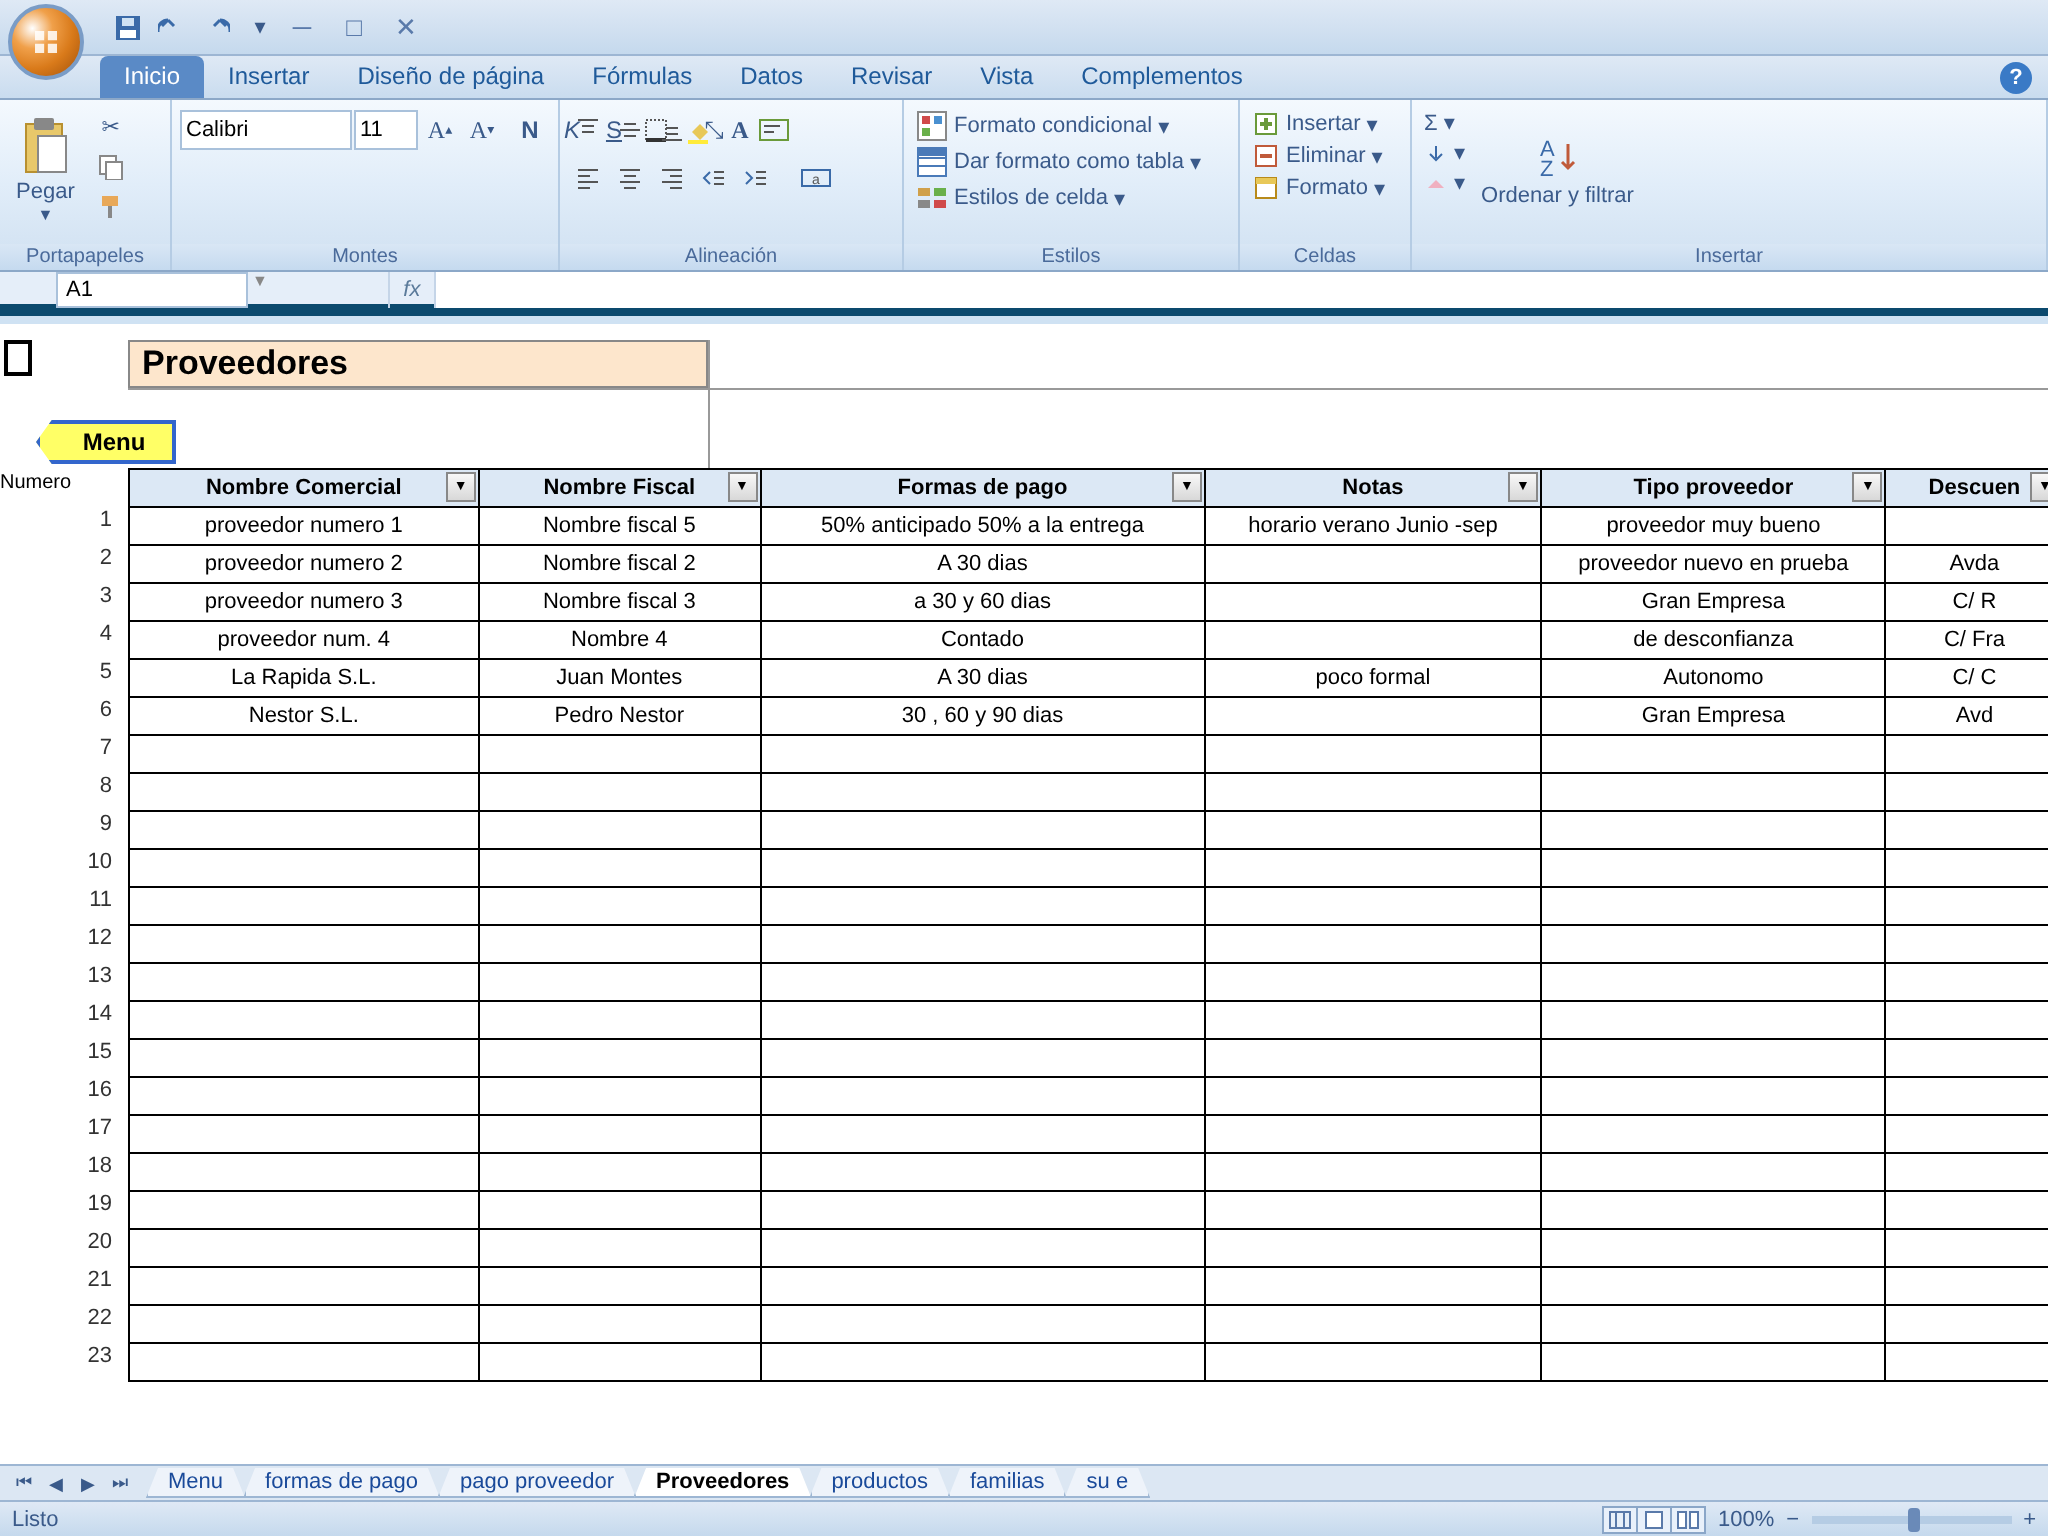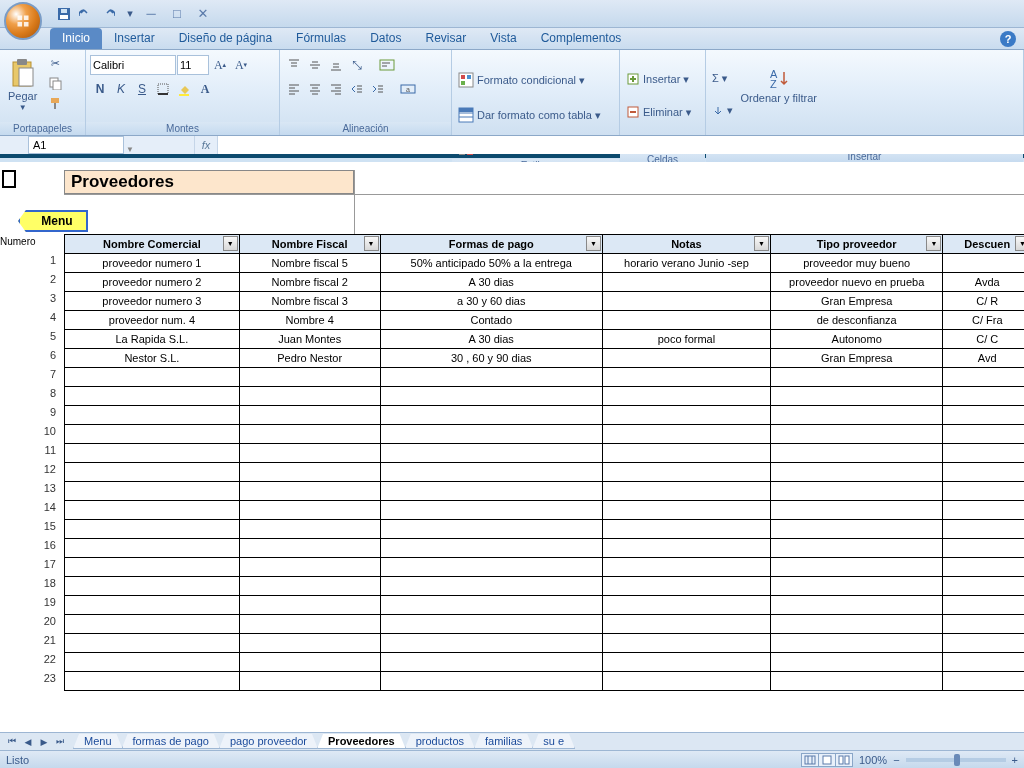--- a/index.html
+++ b/index.html
@@ -27,25 +27,25 @@
 .ribbon-group-body { flex: 1; display: flex; align-items: flex-start; gap: 2px; }
 .ribbon-group-label { text-align: center; font-size: 10px; color: #4a6a9a; padding: 1px 0; background: linear-gradient(#d9e7f5, #c5daef); margin: 0 -4px; }
 .big-btn { display: flex; flex-direction: column; align-items: center; justify-content: center; padding: 2px 4px; cursor: pointer; height: 66px; }
 .big-btn-label { font-size: 11px; color: #3a5a8a; text-align: left; line-height: 1.1; }
 .small-btns { display: flex; flex-direction: column; gap: 2px; padding: 2px; }
 .small-btn { width: 20px; height: 18px; display: flex; align-items: center; justify-content: center; cursor: pointer; color: #3a5a8a; }
 .font-row { display: flex; gap: 1px; align-items: center; }
 .font-select { height: 20px; border: 1px solid #a9c1db; background: #fff; font-size: 11px; padding: 0 2px; }
 .row-btns { display: flex; gap: 1px; }
 .icon-btn { width: 20px; height: 20px; display: flex; align-items: center; justify-content: center; cursor: pointer; border: 1px solid transparent; font-size: 12px; color: #3a5a8a; }
-.menu-row { display: flex; align-items: center; gap: 3px; padding: 1px 2px; cursor: pointer; font-size: 11px; color: #3a5a8a; white-space: nowrap; margin-top: 17px; }
+.menu-row { display: flex; align-items: center; gap: 3px; padding: 1px 2px; cursor: pointer; font-size: 11px; color: #3a5a8a; white-space: nowrap; }
 .vstack { display: flex; flex-direction: column; gap: 0px; }
 
 
-.formula-bar { height: 22px; background: #e5eef9; display: flex; align-items: flex-end; border-bottom: 4px solid #0c4a6e; }
+.formula-bar { height: 22px; background: #e5eef9; display: flex; align-items: flex-start; border-bottom: 6px solid #0c4a6e; }
 .name-box { width: 96px; height: 18px; background: #fff; border: 1px solid #a9c1db; margin-left: 28px; padding: 0 4px; font-size: 11px; display: flex; align-items: center; }
 .fx-btn { width: 24px; height: 18px; display: flex; align-items: center; justify-content: center; font-style: italic; color: #5a7a9a; margin-left: 60px; border-left: 1px solid #c5d5e8; border-right: 1px solid #c5d5e8; }
 .formula-input { flex: 1; height: 18px; background: #fff; border: none; padding: 0 4px; }
 
 
 .sheet-area { position: absolute; top: 162px; left: 0; right: 0; bottom: 36px; background: #fff; overflow: hidden; }
 .merged-title { position: absolute; top: 8px; left: 64px; width: 290px; height: 24px; background: #fde6cc; border: 1px solid #888; display: flex; align-items: center; font-size: 17px; font-family: Arial; font-weight: bold; padding-left: 6px; }
 .menu-arrow { position: absolute; top: 48px; left: 18px; width: 70px; height: 22px; background: #ffff66; border: 2px solid #3366cc; display: flex; align-items: center; justify-content: center; font-family: Arial; font-size: 12px; font-weight: bold; color: #000; clip-path: polygon(18% 0, 100% 0, 100% 100%, 18% 100%, 18% 130%, 0 50%, 18% -30%); padding-left: 8px; }
 
 .row-nums { position: absolute; left: 0; top: 92px; width: 62px; }
@@ -157,21 +157,21 @@
               <rect x="3" y="2" width="8" height="5" fill="#e8a858"></rect>
               <rect x="6" y="7" width="2" height="6" fill="#888"></rect>
             </svg>
           </div>
       </div>
     </div>
     <div class="ribbon-group-label">Portapapeles</div>
   </div>
 
   <div class="ribbon-group" style="width:194px">
-    <div class="ribbon-group-body" style="flex-direction:column;gap:4px;padding-top:3px">
+    <div class="ribbon-group-body" style="flex-direction:row;gap:4px;padding-top:3px">
       <div class="font-row">
         <input class="font-select" style="width: 86px;" value="Calibri">
         <input class="font-select" style="width: 32px;" value="11">
         <div class="icon-btn" style="font-family:serif">A<sup style="font-size:7px">▴</sup></div>
         <div class="icon-btn" style="font-family:serif">A<sup style="font-size:7px">▾</sup></div>
       </div>
       <div class="row-btns">
         <div class="icon-btn">
             <b>N</b>
           </div>

